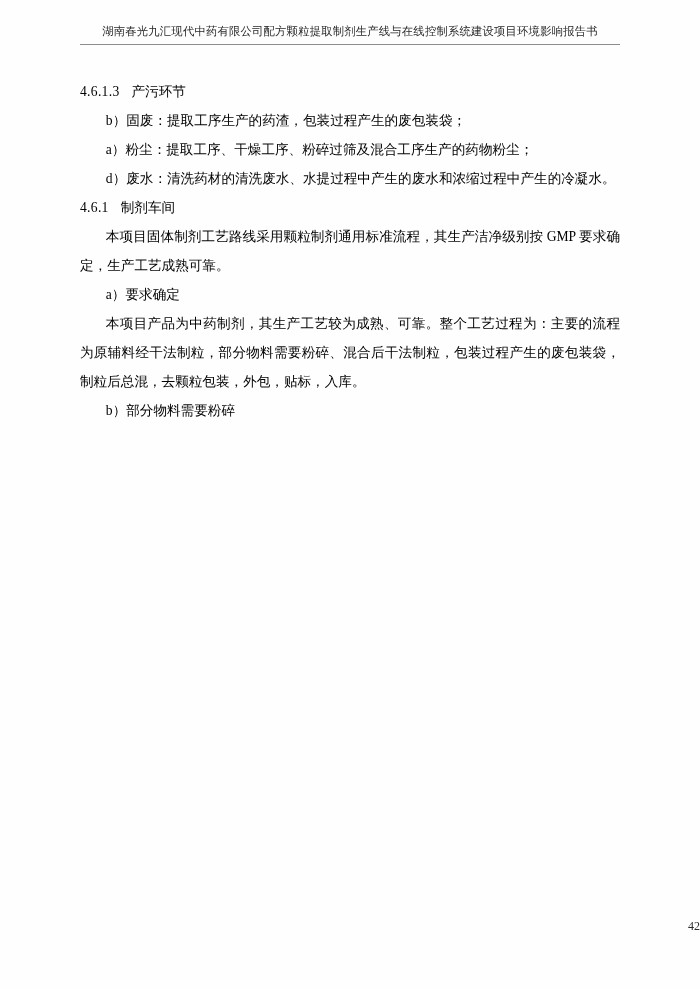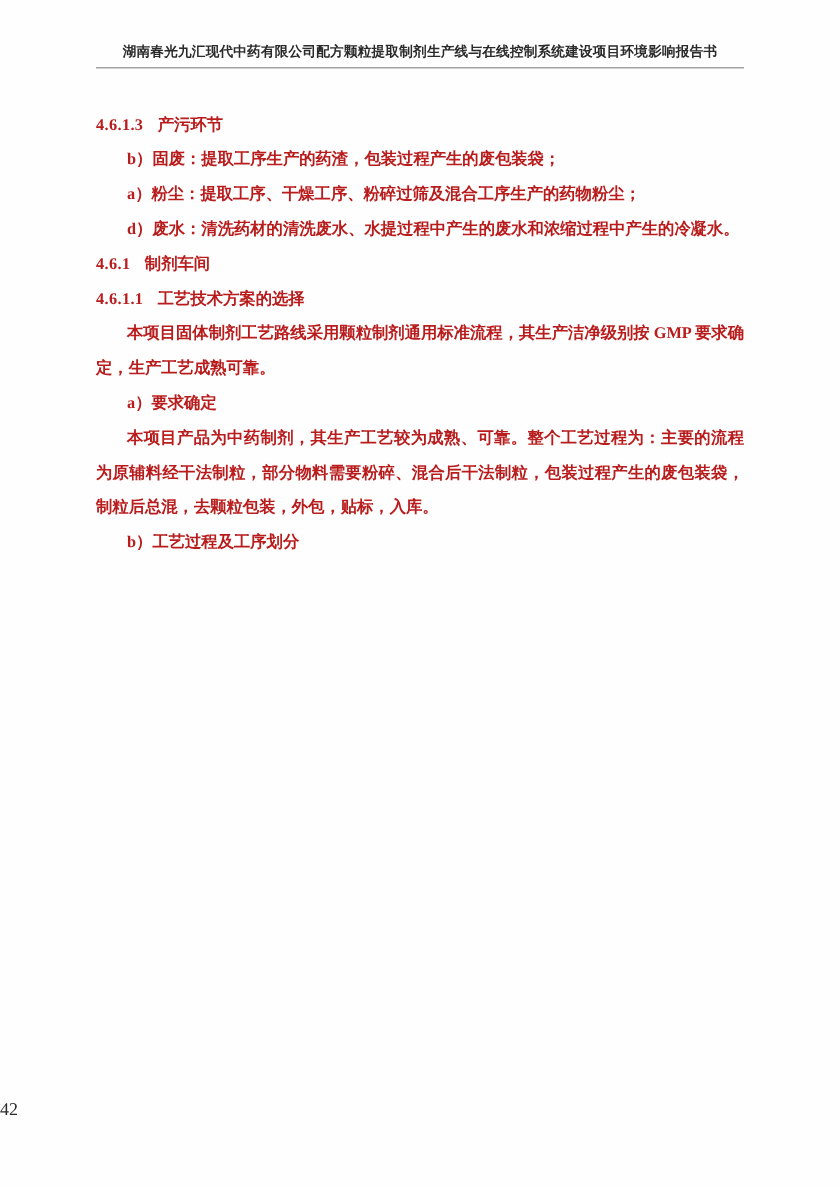--- a/index.html
+++ b/index.html
@@ -13,23 +13,22 @@
     height: 989px;
     background: #fefefe;
     box-sizing: border-box;
     font-family: "Liberation Serif", "DejaVu Serif", serif;
     color: #1a1a1a;
     overflow: hidden;
   }
   .page-inner {
     position: absolute;
     left: 80px;
-    top: 36px;
+    top: 24px;
     width: 540px;
-    font-weight: bold;
   }
   .running-head {
     font-size: 11.5px;
     text-align: center;
     letter-spacing: 0.2px;
     color: #2a2a2a;
     padding-bottom: 5px;
     white-space: nowrap;
     transform: scale(0.985, 1);
     transform-origin: center center;
@@ -37,21 +36,21 @@
   .head-rule {
     border-bottom: 1px solid #8d8d8d;
     margin: 0 0 32px 0;
   }
   .body-block p {
     margin: 0 0 0 0;
     font-size: 13.6px;
     line-height: 29px;
     text-align: justify;
     text-justify: inter-ideograph;
-    color: #b91c1c;
+    color: #000000;
   }
   .heading {
     text-indent: 0;
   }
   .heading .num {
     letter-spacing: 0.3px;
   }
   .heading .num-gap {
     display: inline-block;
     width: 12px;
@@ -63,22 +62,22 @@
     text-indent: 1.9em;
   }
   .latin {
     font-family: "Liberation Serif", "DejaVu Serif", serif;
   }
   .page-number {
     position: absolute;
     left: 0;
     right: 0;
     bottom: 55px;
-    text-align: left;
-    font-size: 15px;
+    text-align: right;
+    font-size: 12px;
     color: #2a2a2a;
   }
 </style>
 </head>
 <body>
 
 <div class="page">
 
   <div class="page-inner">
 
@@ -91,30 +90,29 @@
 
       <p class="indent1">b）固废：提取工序生产的药渣，包装过程产生的废包装袋；</p>
 
       <p class="indent1">a）粉尘：提取工序、干燥工序、粉碎过筛及混合工序生产的药物粉尘；</p>
 
 
       <p class="indent1">d）废水：清洗药材的清洗废水、水提过程中产生的废水和浓缩过程中产生的冷凝水。</p>
 
       <p class="heading"><span class="num latin">4.6.1</span><span class="num-gap"></span><span>制剂车间</span></p>
 
-      <p class="heading"><span class="num latin">4.6.1.1</span><span class="num-gap"></span><span>工艺技术方案的选择</span></p>
 
       <p class="flow">本项目固体制剂工艺路线采用颗粒制剂通用标准流程，其生产洁净级别按 GMP 要求确定，生产工艺成熟可靠。</p>
 
 
       <p class="indent1">a）要求确定</p>
 
       <p class="flow">本项目产品为中药制剂，其生产工艺较为成熟、可靠。整个工艺过程为：主要的流程为原辅料经干法制粒，部分物料需要粉碎、混合后干法制粒，包装过程产生的废包装袋，制粒后总混，去颗粒包装，外包，贴标，入库。</p>
 
-      <p class="indent1">b）工艺过程及工序划分</p>
+      <p class="indent1">b）部分物料需要粉碎</p>
 
 
 
 
     </div>
   </div>
 
   <div class="page-number">42</div>
 
 </div>

